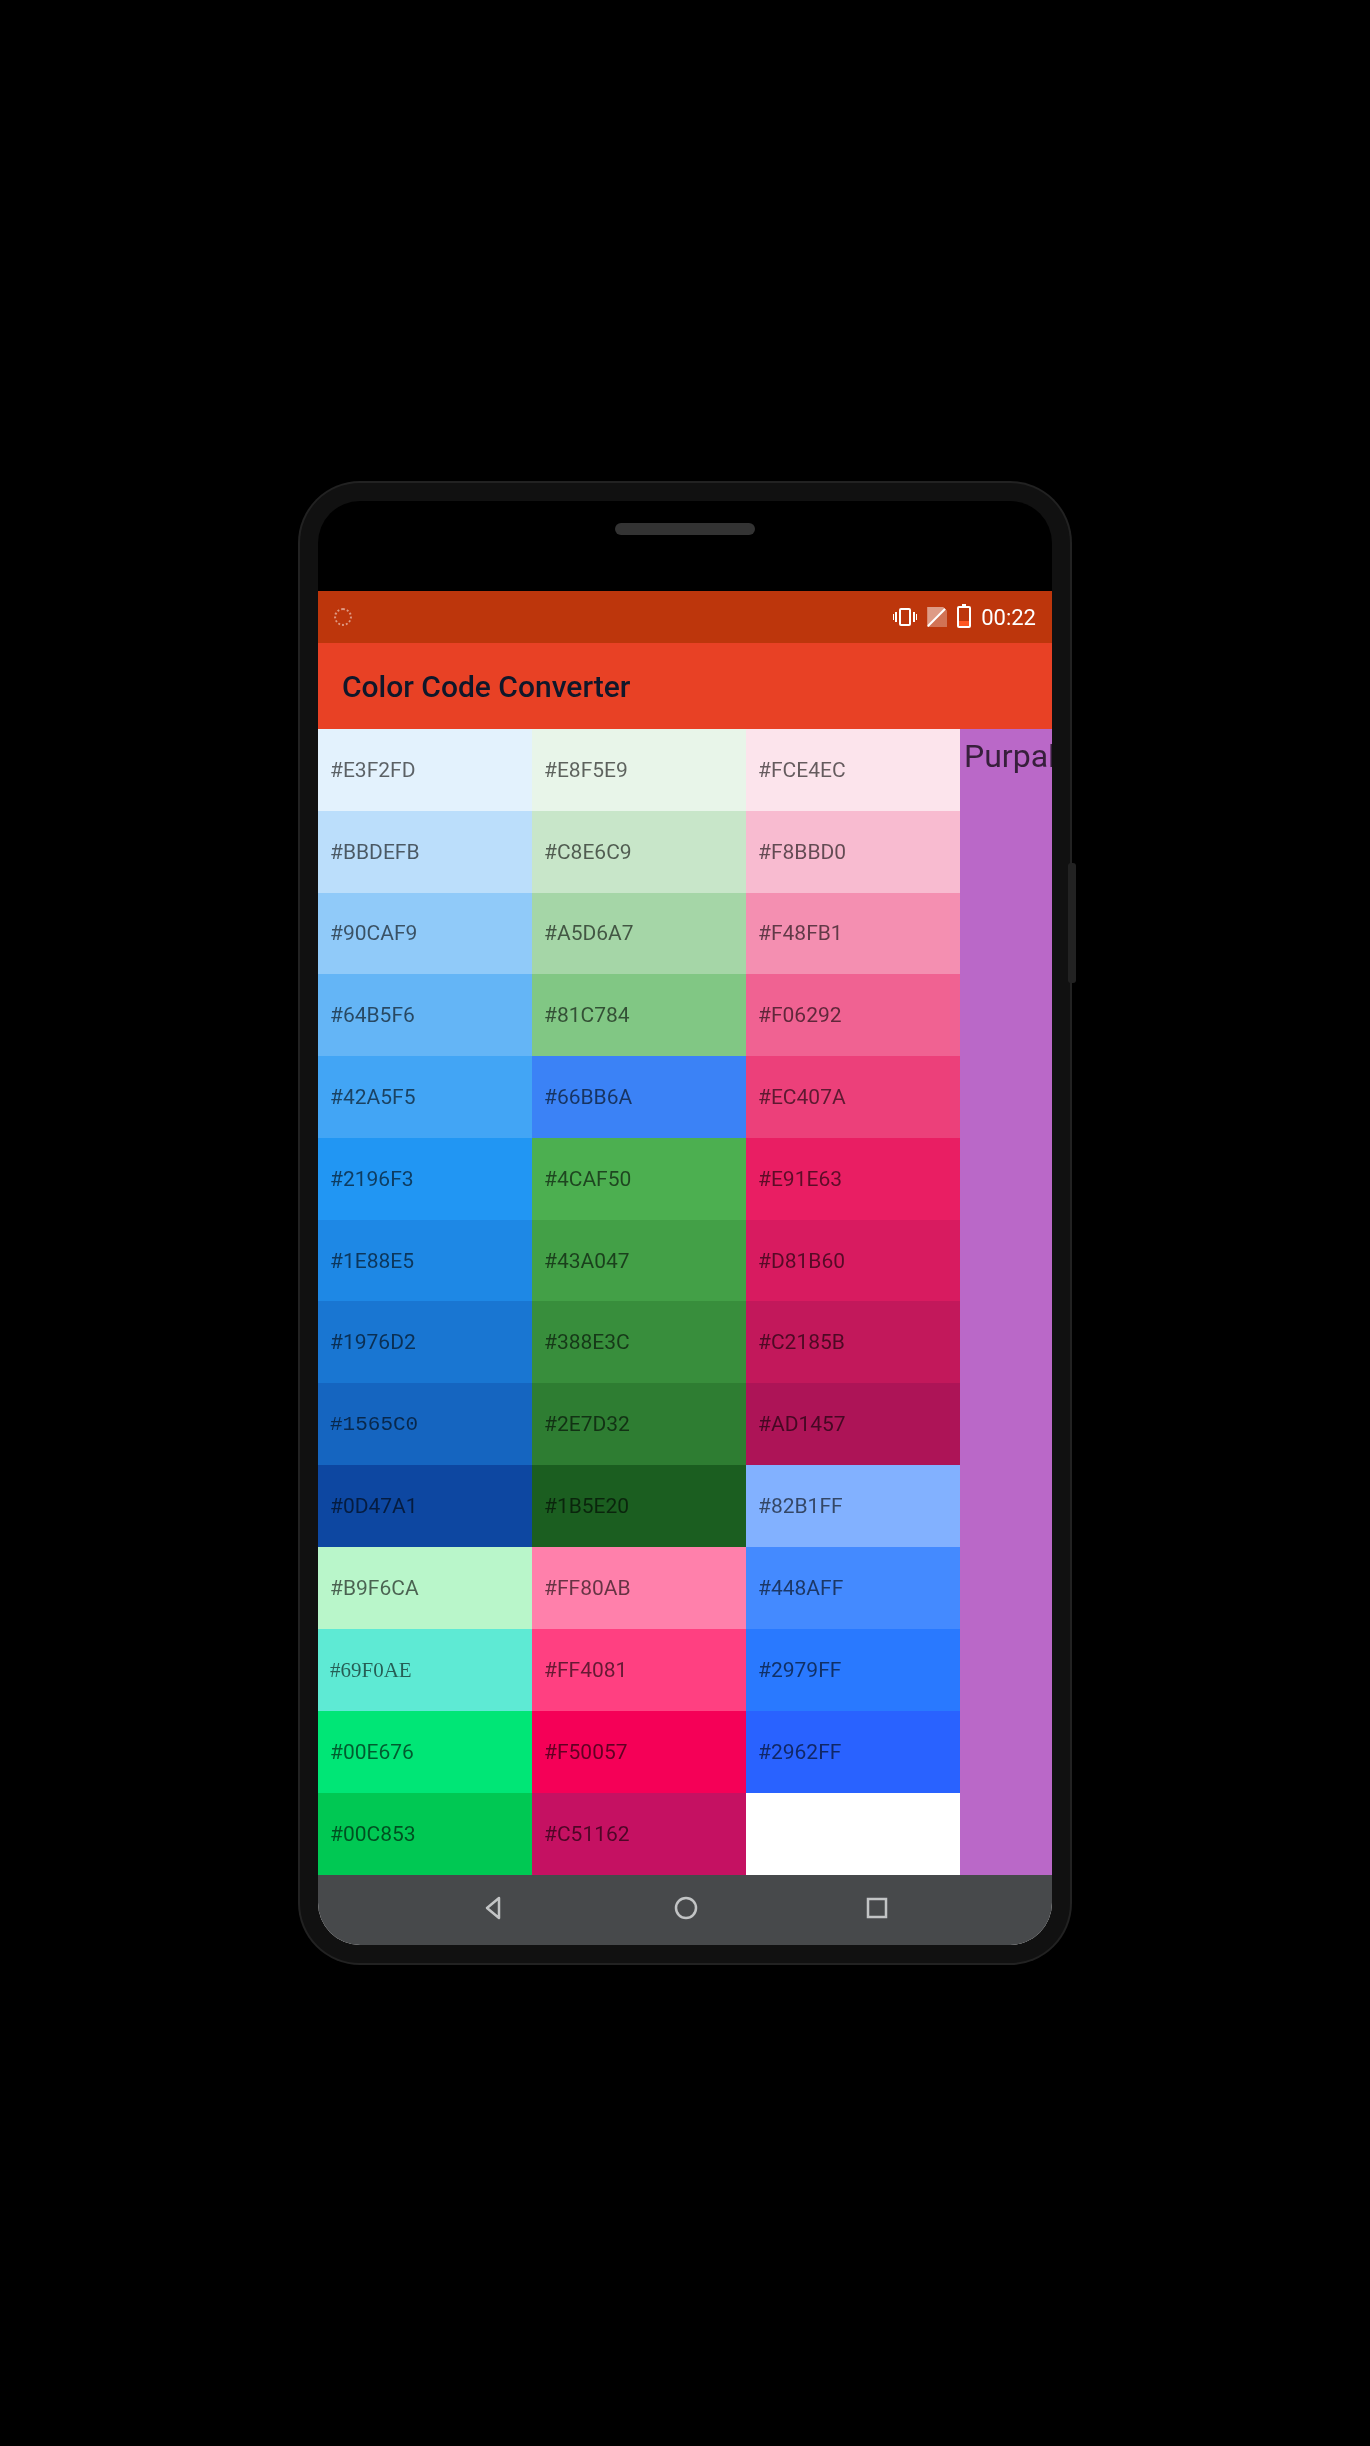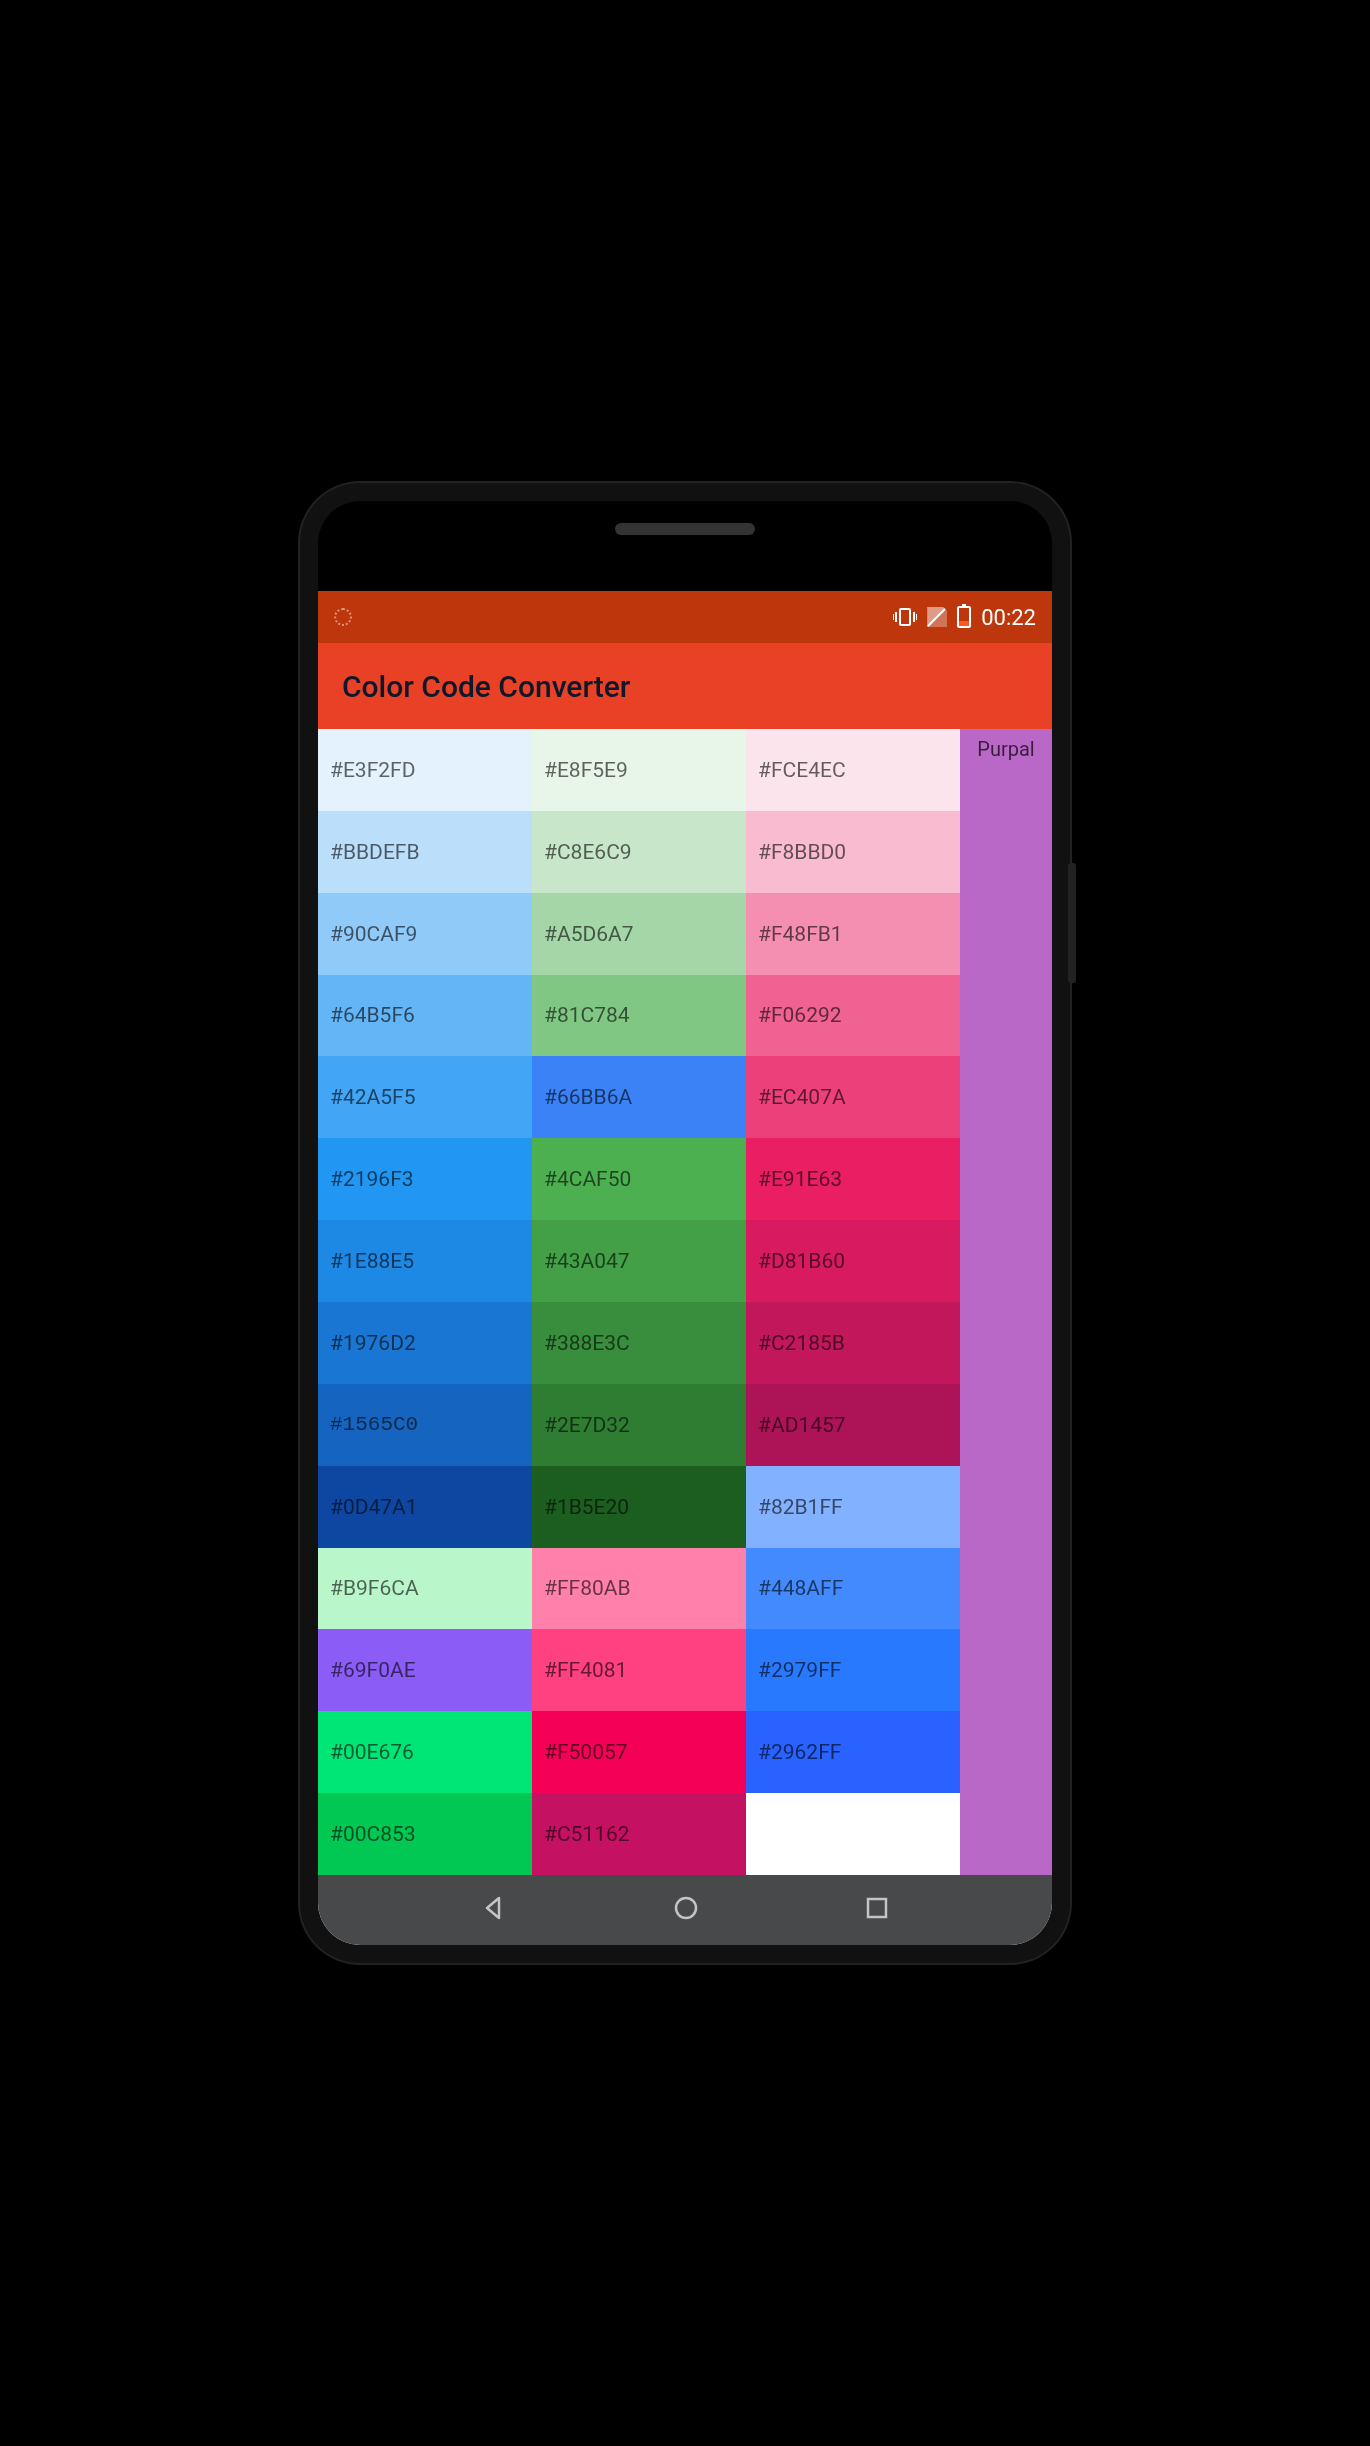--- a/index.html
+++ b/index.html
@@ -148,21 +148,21 @@
       display: flex;
       align-items: center;
       font-size: 21px;
       color: rgba(0,0,0,0.6);
       font-weight: 400;
     }
     .side-column {
       width: 92px;
       background: #BA68C8;
       padding: 8px 4px;
-      font-size: 20px;
+      font-size: 32px;
       color: rgba(0,0,0,0.7);
       text-align: center;
     }
     .nav-bar {
       height: 70px;
       background: #47494B;
       display: flex;
       justify-content: space-around;
       align-items: center;
       padding: 0 80px;
@@ -236,21 +236,21 @@
             <div class="color-cell" style="background: rgb(194, 24, 91);">#C2185B</div>
             <div class="color-cell" style="background: rgb(21, 101, 192); font-family: Liberation Mono, monospace;">#1565C0</div>
             <div class="color-cell" style="background: rgb(46, 125, 50);">#2E7D32</div>
             <div class="color-cell" style="background: rgb(173, 20, 87);">#AD1457</div>
             <div class="color-cell" style="background: rgb(13, 71, 161);">#0D47A1</div>
             <div class="color-cell" style="background: rgb(27, 94, 32);">#1B5E20</div>
             <div class="color-cell" style="background: rgb(130, 177, 255);">#82B1FF</div>
             <div class="color-cell" style="background: rgb(185, 246, 202);">#B9F6CA</div>
             <div class="color-cell" style="background: rgb(255, 128, 171);">#FF80AB</div>
             <div class="color-cell" style="background: rgb(68, 138, 255);">#448AFF</div>
-            <div class="color-cell" style="background: #8b5cf6;">#69F0AE</div>
+            <div class="color-cell" style="background: #5eead4; font-family: Liberation Serif, serif;">#69F0AE</div>
             <div class="color-cell" style="background: rgb(255, 64, 129);">#FF4081</div>
             <div class="color-cell" style="background: rgb(41, 121, 255);">#2979FF</div>
             <div class="color-cell" style="background: rgb(0, 230, 118);">#00E676</div>
             <div class="color-cell" style="background: rgb(245, 0, 87);">#F50057</div>
             <div class="color-cell" style="background: rgb(41, 98, 255);">#2962FF</div>
             <div class="color-cell" style="background: rgb(0, 200, 83);">#00C853</div>
             <div class="color-cell" style="background: rgb(197, 17, 98);">#C51162</div>
           </div>
         <div class="side-column" style="background: rgb(186, 104, 200);">
           <span>Purpal</span>

